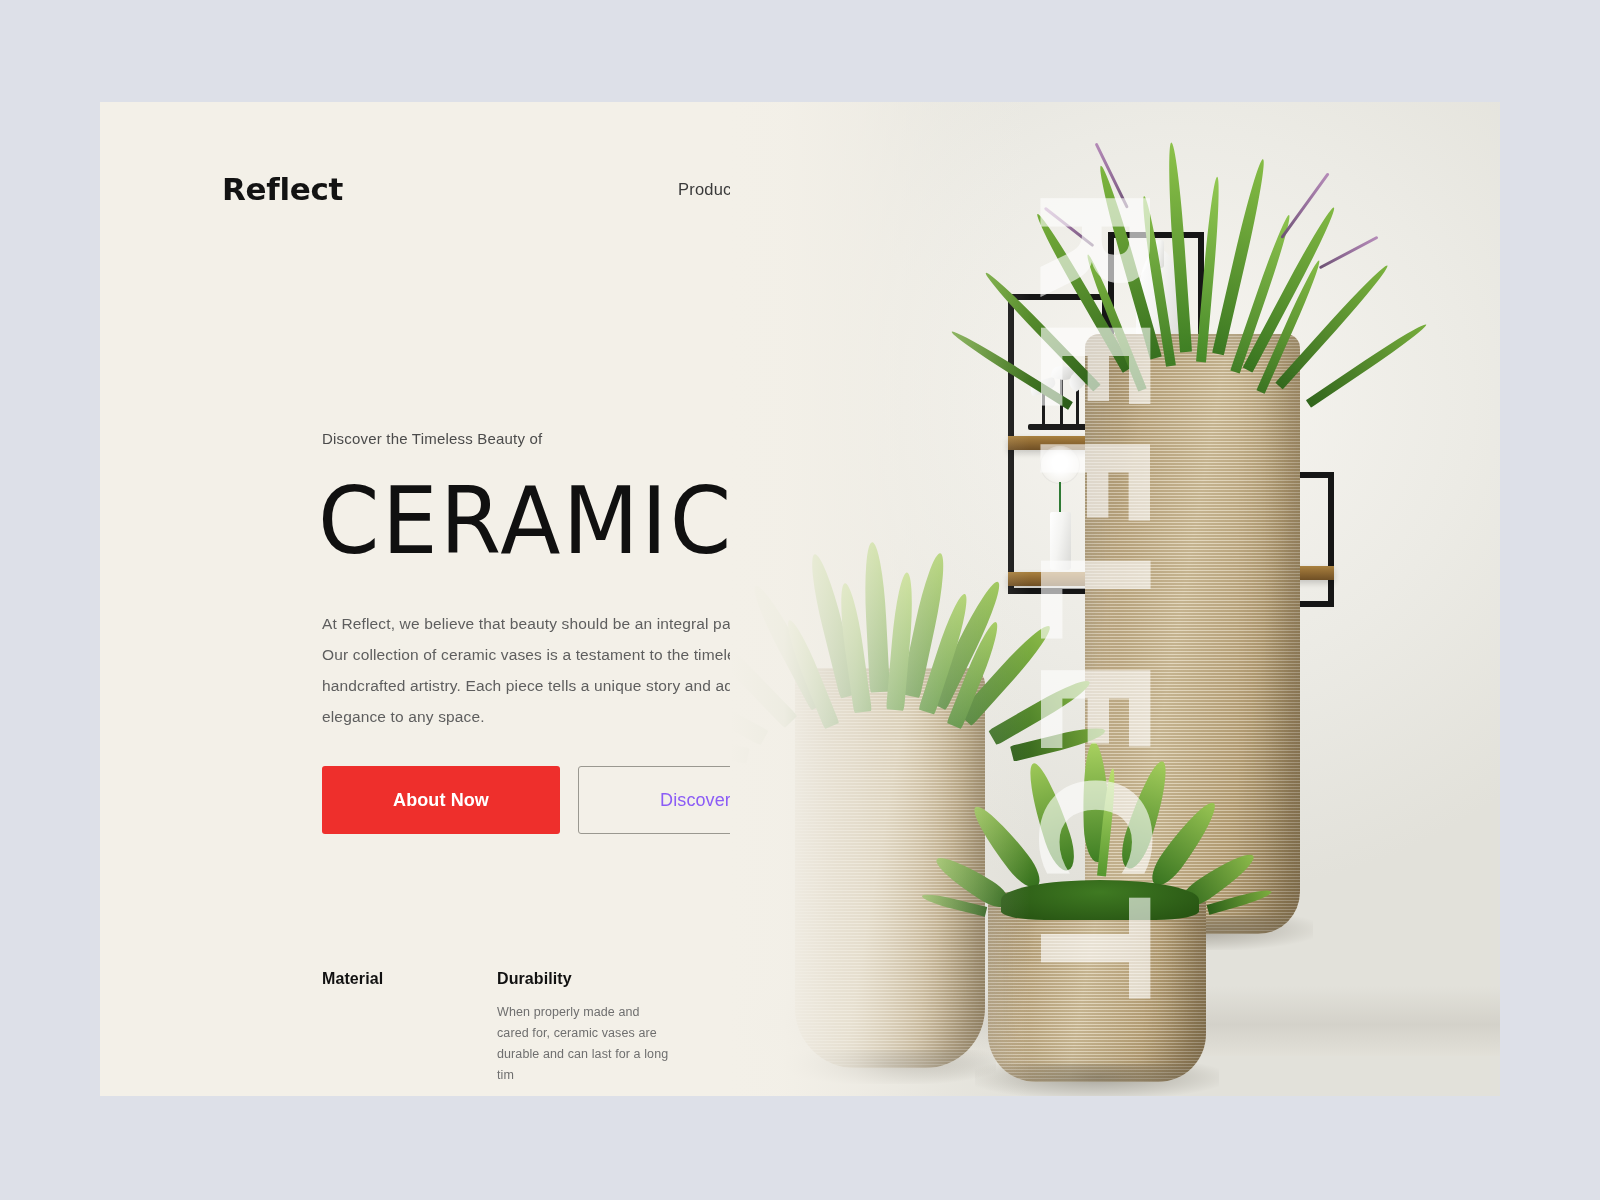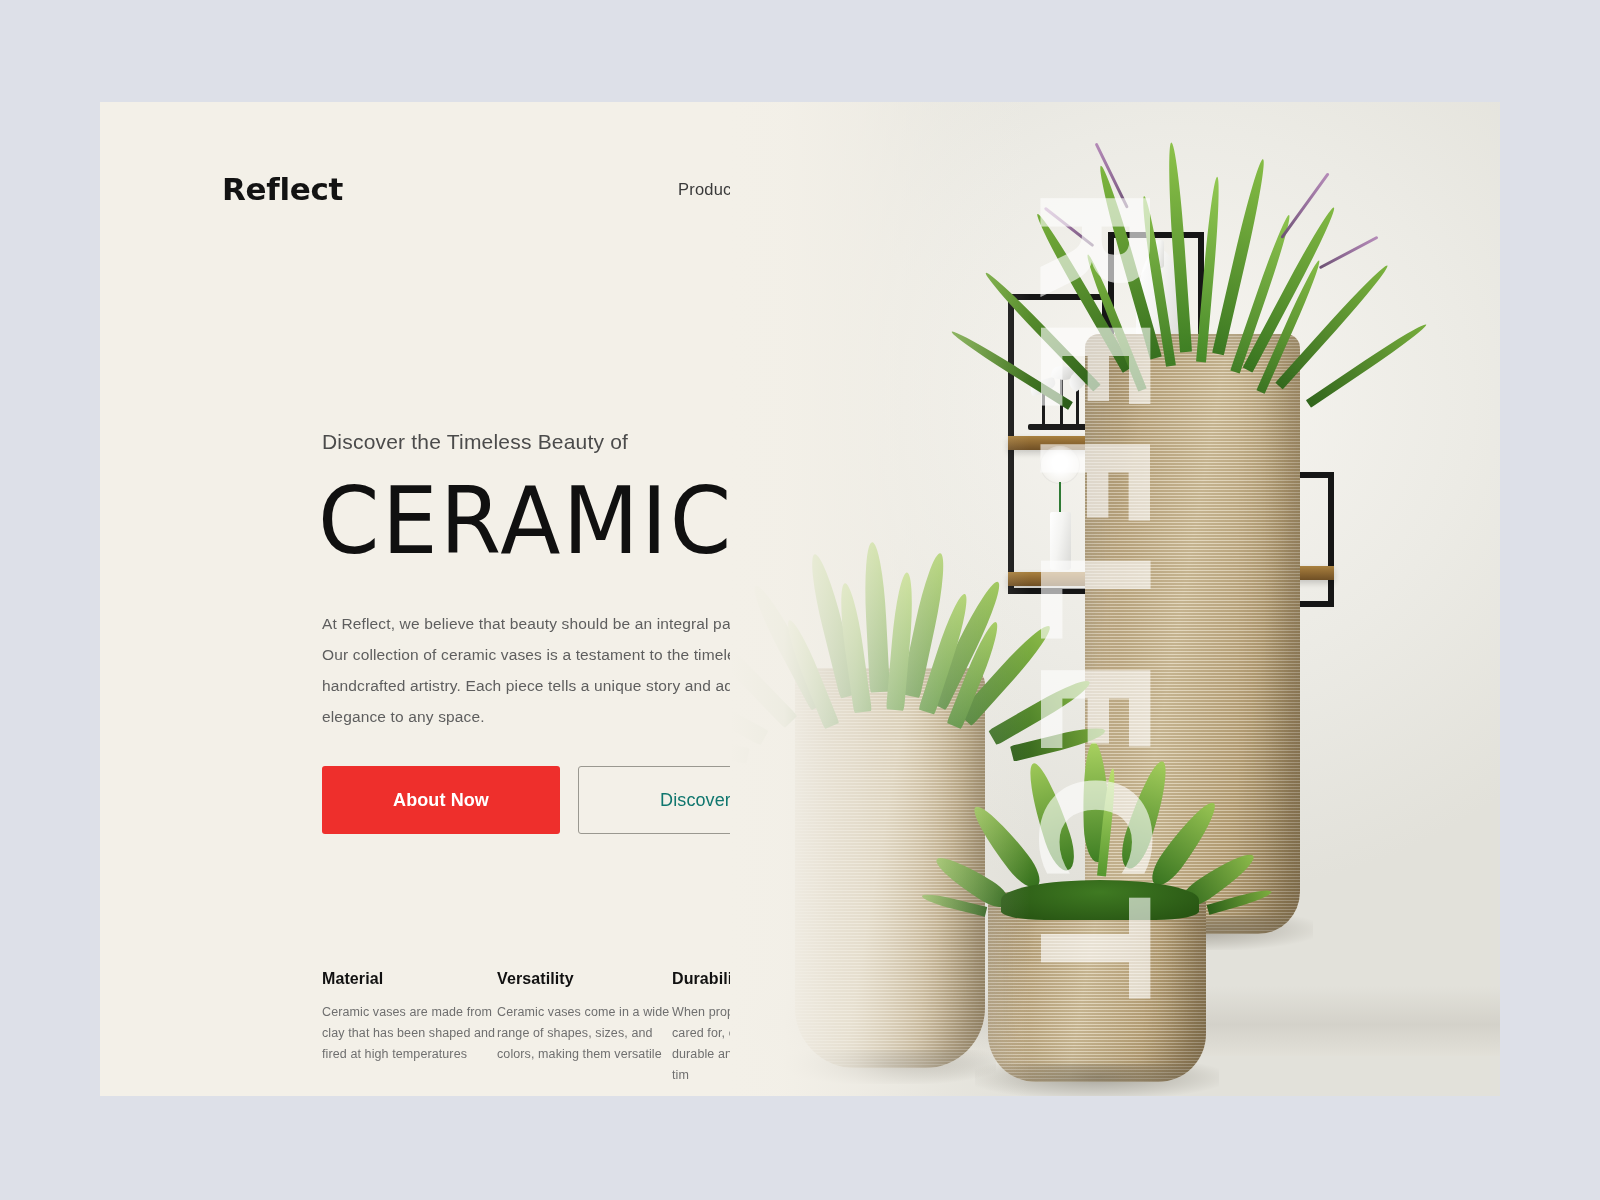--- a/index.html
+++ b/index.html
@@ -158,21 +158,21 @@
   .nav a {
     font-size:16.5px; color:#3a3a3a; text-decoration:none; letter-spacing:.2px;
     white-space:nowrap;
   }
   .hicons { position:absolute; right:0; top:0; height:46px; display:flex; align-items:center; gap:36px; }
   .hicons .ic { width:26px; height:26px; display:block; color:#6d6a64; }
 
   
   .eyebrow {
     position:absolute; left:222px; top:328px;
-    font-size:21px; color:#4b4b4b; letter-spacing:.2px;text-align:right;
+    font-size:15px; color:#4b4b4b; letter-spacing:.2px;text-align:right;
   }
   .headline {
     position:absolute; left:218px; top:372px;
     font-size:88px; font-weight:400; color:#101010;
     letter-spacing:2.5px; line-height:1.02;
     font-family:"DejaVu Sans", sans-serif;
     transform:scaleY(1.06); transform-origin:left top;
   }
   .body-copy {
     position:absolute; left:222px; top:506px; width:570px;
@@ -183,21 +183,21 @@
   .btns { position:absolute; left:222px; top:664px; display:flex; gap:18px; }
   .btn {
     height:68px; display:flex; align-items:center; justify-content:center;
     font-size:18px; cursor:pointer; border-radius:3px;
   }
   .btn-primary {
     width:238px; background:#ee2f2c; color:#ffffff; font-weight:700;
     border:none; letter-spacing:.1px;
   }
   .btn-ghost {
-    width:235px; background:transparent; color:#0f766e;
+    width:235px; background:transparent; color:#8b5cf6;
     border:1px solid #9a9890; letter-spacing:.1px;text-align:right;
   }
 
   
   .features { position:absolute; left:222px; top:868px; display:flex; }
   .feat { width:175px; }
   .feat h4 {
     font-size:16px; font-weight:700; color:#111111; margin-bottom:14px; letter-spacing:.1px;
   }
   .feat p {
@@ -360,25 +360,20 @@
     <p class="body-copy">At Reflect, we believe that beauty should be an integral part of your everyday life. Our collection of ceramic vases is a testament to the timeless charm of handcrafted artistry. Each piece tells a unique story and adds a touch of elegance to any space.</p>
 
     <div class="btns">
       <button class="btn btn-primary">About Now</button>
       <button class="btn btn-ghost">Discover</button>
     </div>
 
     <div class="features">
       <div class="feat">
         <h4>Material</h4>
-        <p>Ceramic vases are made from clay that has been shaped and fired at high temperatures</p>
-      </div>
-      <div class="feat">
-        <h4>Versatility</h4>
-        <p>Ceramic vases come in a wide range of shapes, sizes, and colors, making them versatile</p>
       </div>
       <div class="feat">
         <h4>Durability</h4>
         <p>When properly made and cared for, ceramic vases are durable and can last for a long tim</p>
       </div>
     </div>
 
   </div>
 </div>
 

